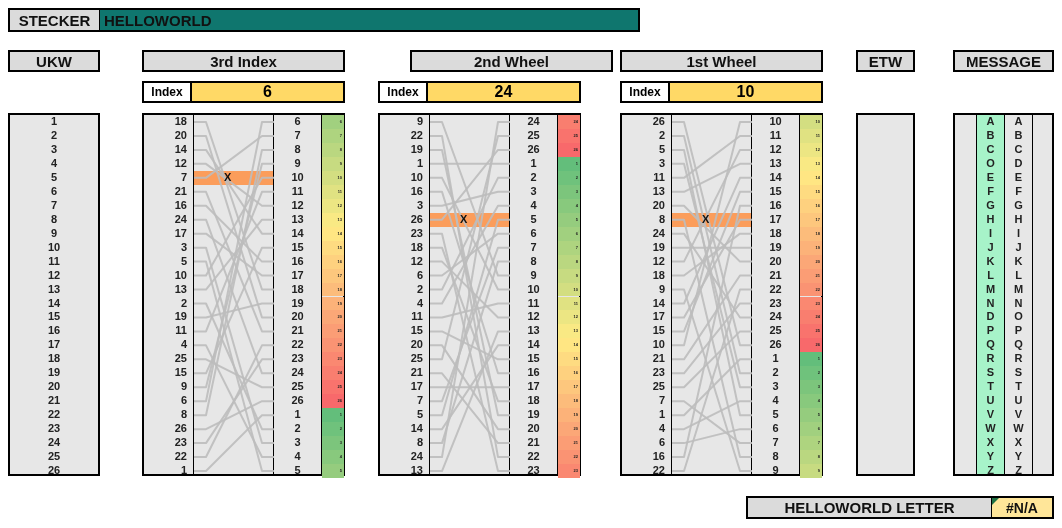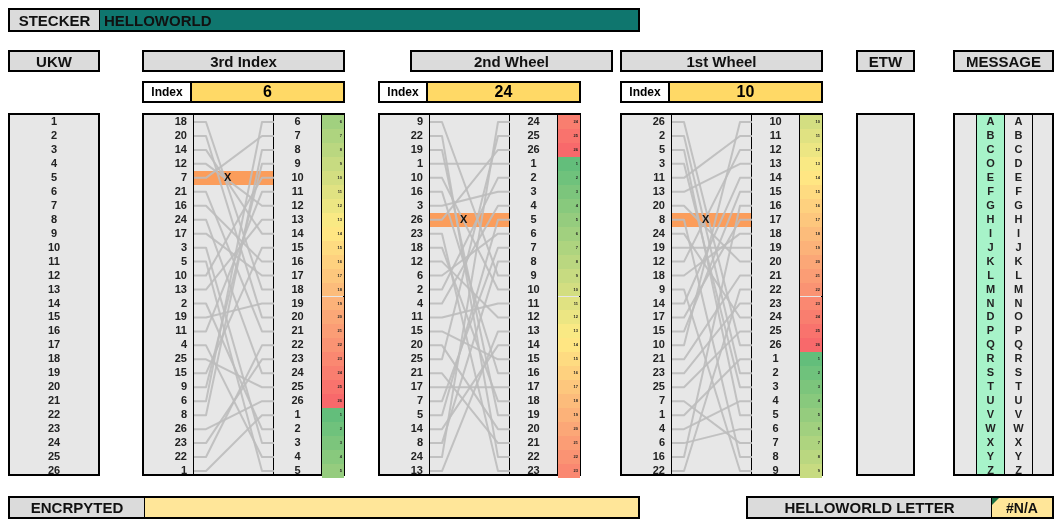--- a/index.html
+++ b/index.html
@@ -482,24 +482,20 @@
           <div style="position: absolute; left: 0px; right: 0px; top: 279.231px; height: 13.9615px; line-height: 13.9615px; font-weight: bold; font-size: 11px; color: rgb(34, 34, 34); text-align: center;">U</div>
           <div style="position: absolute; left: 0px; right: 0px; top: 293.192px; height: 13.9615px; line-height: 13.9615px; font-weight: bold; font-size: 11px; color: rgb(34, 34, 34); text-align: center;">V</div>
           <div style="position: absolute; left: 0px; right: 0px; top: 307.154px; height: 13.9615px; line-height: 13.9615px; font-weight: bold; font-size: 11px; color: rgb(34, 34, 34); text-align: center;">W</div>
           <div style="position: absolute; left: 0px; right: 0px; top: 321.115px; height: 13.9615px; line-height: 13.9615px; font-weight: bold; font-size: 11px; color: rgb(34, 34, 34); text-align: center;">X</div>
           <div style="position: absolute; left: 0px; right: 0px; top: 335.077px; height: 13.9615px; line-height: 13.9615px; font-weight: bold; font-size: 11px; color: rgb(34, 34, 34); text-align: center;">Y</div>
           <div style="position: absolute; left: 0px; right: 0px; top: 349.038px; height: 13.9615px; line-height: 13.9615px; font-weight: bold; font-size: 11px; color: rgb(34, 34, 34); text-align: center;">Z</div>
         </div>
       </div>
     </div>
 
-  <div class="box hsplit" style="left:8px; top:496px; width:632px; height:23px;">
-    <div class="lbl" style="width:135px; border-right:1.5px solid #000;">ENCRPYTED</div>
-    <div class="lbl yellowbar" style="flex: 1 1 0%; justify-content: flex-start; padding-left: 4px; background: rgb(255, 230, 153);"></div>
-  </div>
   <div class="box hsplit" style="left:746px; top:496px; width:308px; height:23px;">
     <div class="lbl" style="flex:1; border-right:1.5px solid #000;">HELLOWORLD LETTER</div>
     <div class="lbl yellowbar" style="width: 60px; position: relative; font-size: 14px; background: rgb(255, 230, 153);">
       <span class="tri" style="border-left-color: rgb(32, 114, 69);"></span>
       <span>#N/A</span>
     </div>
   </div>
 </div>
 
 </body></html>

